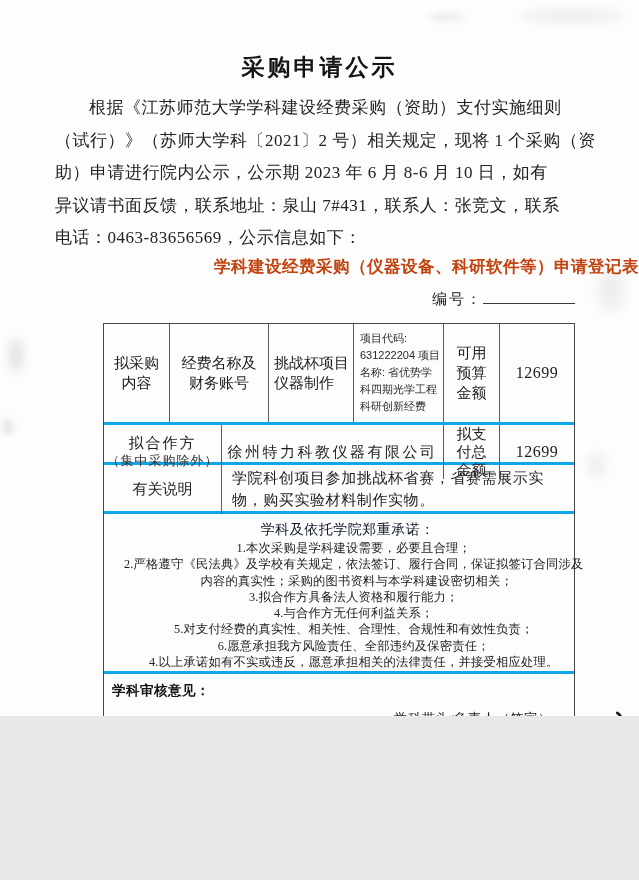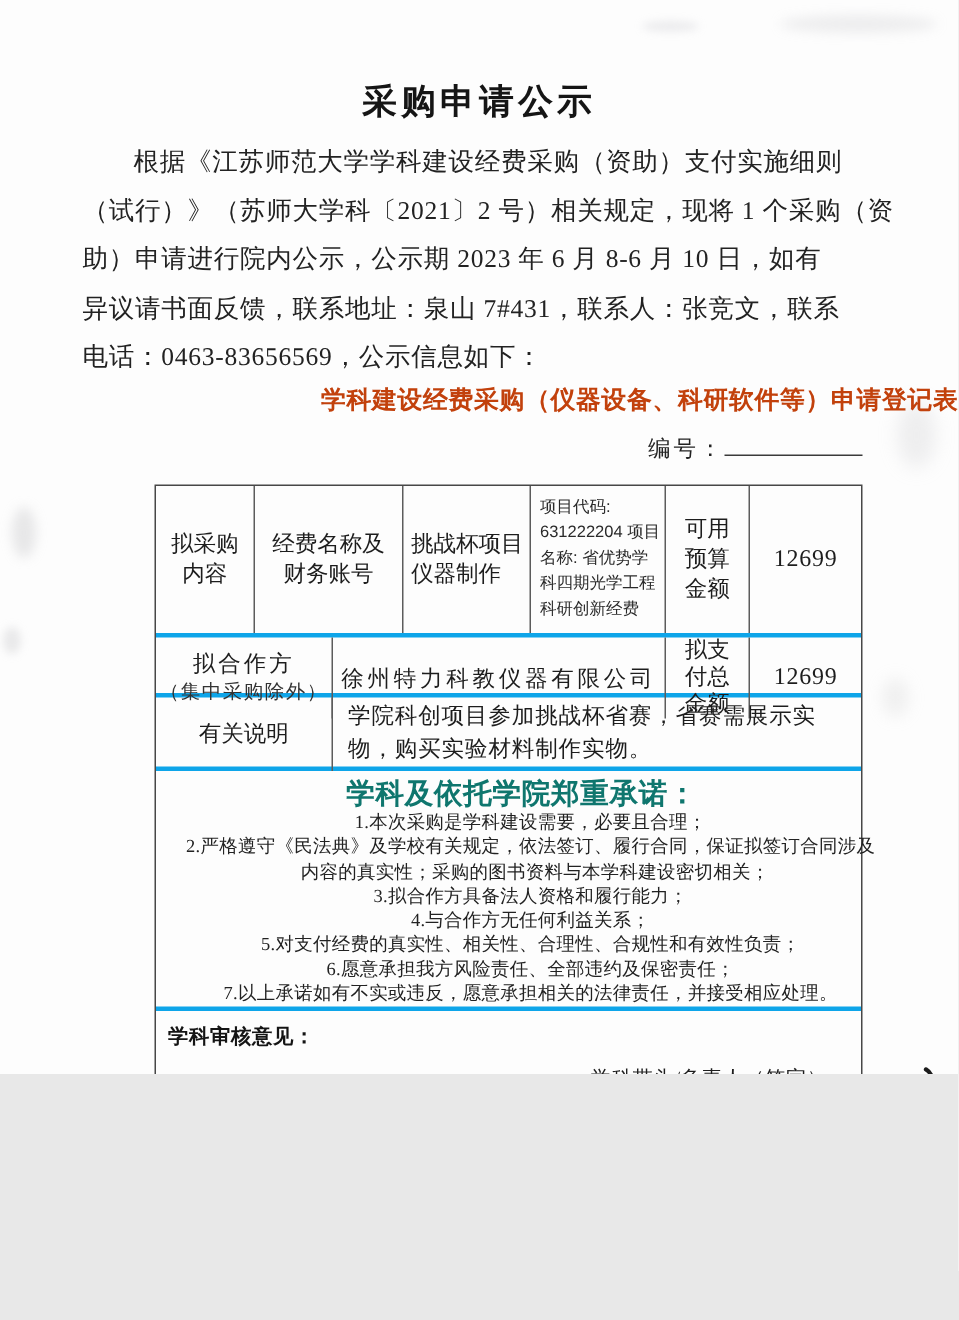--- a/index.html
+++ b/index.html
@@ -82,21 +82,21 @@
   .company { letter-spacing: 2.5px; }
   .paylabel { line-height: 18px; padding: 0 6px; }
 
   .cell-options { flex-direction: column; align-items: stretch; justify-content: center; padding-left: 12px; }
   .opt-row { display: grid; grid-template-columns: 113px 120px 1fr; line-height: 20px; }
   .opt { white-space: nowrap; letter-spacing: 0.5px; }
 
   .cell-remark { justify-content: flex-start; text-align: left; padding: 3px 8px 3px 10px; line-height: 21.5px; letter-spacing: 0.6px; }
 
   .cell-commit { flex-direction: column; align-items: stretch; justify-content: flex-start; padding: 6px 8px 0 8px; }
-  .commit-title { font-weight: bold; font-size: 19px; line-height: 20px; letter-spacing: 0.5px; color: #0f766e; }
+  .commit-title { font-weight: normal; font-size: 14px; line-height: 20px; letter-spacing: 0.5px; color: #0f172a; }
   .commit-line { font-size: 12.3px; line-height: 16.3px; padding-left: 12px; white-space: nowrap; letter-spacing: 0.2px; color: #222; }
   .commit-line.cont { padding-left: 18px; }
 
   .cell-review { position: relative; display: block; padding: 8px 0 0 8px; text-align: left; }
   .review-label { font-weight: bold; font-size: 13.5px; letter-spacing: 0.5px; color: #141414; }
   .sign-line { position: absolute; right: 8px; top: 36px; font-size: 13.5px; letter-spacing: 0.5px; white-space: nowrap; }
   .date-line { position: absolute; right: 34px; top: 56px; font-size: 13.5px; letter-spacing: 6px; white-space: nowrap; }
 
   .signature { position: absolute; left: 518px; top: 708px; width: 120px; height: 92px; z-index: 5; pointer-events: none; }
 
@@ -169,21 +169,21 @@
     <div class="trow r5">
       <div class="cell cell-commit">
         <div class="commit-title">学科及依托学院郑重承诺：</div>
         <div class="commit-line">1.本次采购是学科建设需要，必要且合理；</div>
         <div class="commit-line">2.严格遵守《民法典》及学校有关规定，依法签订、履行合同，保证拟签订合同涉及</div>
         <div class="commit-line cont">内容的真实性；采购的图书资料与本学科建设密切相关；</div>
         <div class="commit-line">3.拟合作方具备法人资格和履行能力；</div>
         <div class="commit-line">4.与合作方无任何利益关系；</div>
         <div class="commit-line">5.对支付经费的真实性、相关性、合理性、合规性和有效性负责；</div>
         <div class="commit-line">6.愿意承担我方风险责任、全部违约及保密责任；</div>
-        <div class="commit-line">7.以上承诺如有不实或违反，愿意承担相关的法律责任，并接受相应处理。</div>
+        <div class="commit-line">4.以上承诺如有不实或违反，愿意承担相关的法律责任，并接受相应处理。</div>
       </div>
     </div>
 
     <div class="trow r6">
       <div class="cell cell-review">
         <span class="review-label">学科审核意见：</span>
         <div class="sign-line">学科带头/负责人（签字）：</div>
         <div class="date-line">年　月　日</div>
       </div>
     </div>

